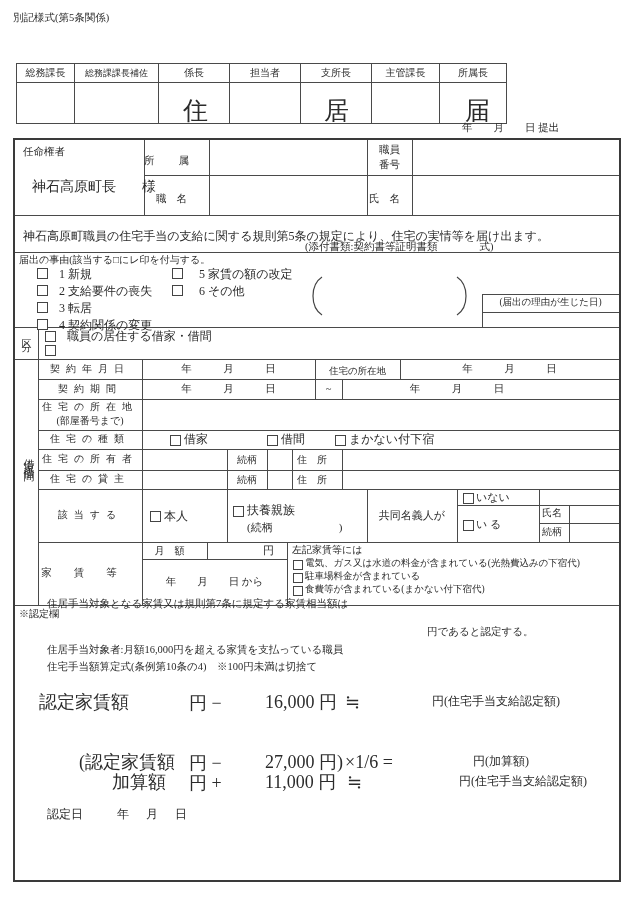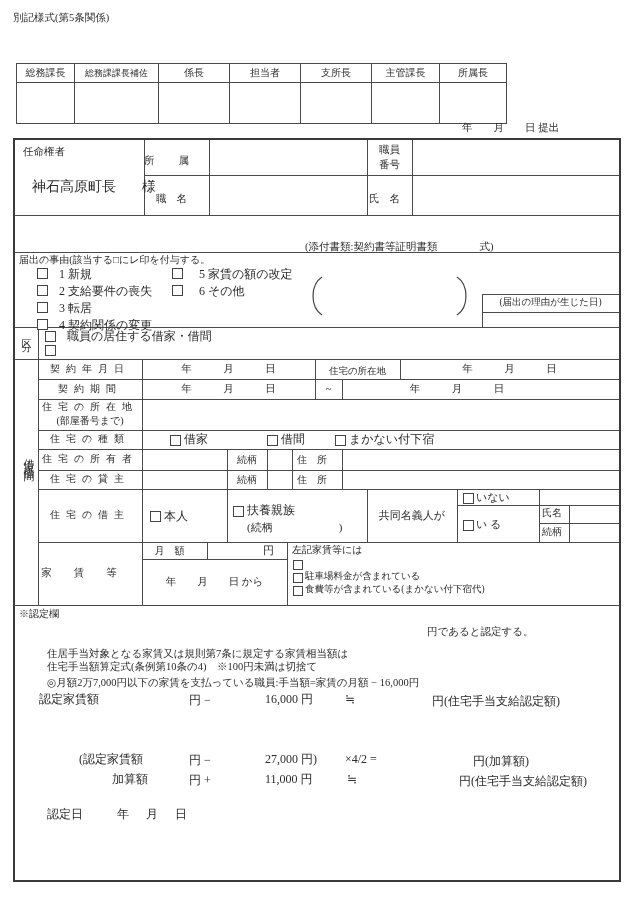--- a/index.html
+++ b/index.html
@@ -5,21 +5,21 @@
   html,body{margin:0;padding:0;background:#fff;}
   .page{position:relative;width:630px;height:903px;background:#ffffff;
         font-family:"Liberation Serif","DejaVu Serif",serif;color:#2b2b2b;overflow:hidden;}
   .t{position:absolute;white-space:pre;line-height:1.22;}
   .ctr{text-align:center;}
   .s9{font-size:9.5px;}
   .s10{font-size:10px;}
   .s10h{font-size:10.5px;}
   .s11{font-size:11px;}
   .s12{font-size:12px;}
-  .s13{font-size:12px;text-align:right;}
+  .s13{font-size:18px;text-align:right;}
   .s14{font-size:14px;}
   .sp1{letter-spacing:10px;}
   .spW{letter-spacing:24px;}
   .sp6{letter-spacing:6px;}
   .sp22{letter-spacing:22px;}
   .hl{position:absolute;height:1px;background:#4a4a4a;}
   .vl{position:absolute;width:1px;background:#4a4a4a;}
   .main{position:absolute;left:13px;top:138px;width:604px;height:740px;border:2px solid #3a3a3a;box-sizing:content-box;}
   .cb{position:absolute;width:11px;height:11px;border:1px solid #444;background:#fff;box-sizing:border-box;}
   .field{position:absolute;background:transparent;}
@@ -56,20 +56,21 @@
         <td></td>
         <td></td>
         <td></td>
         <td></td>
         <td></td>
         <td></td>
       </tr>
     </tbody>
   </table>
 
+  <div class="title">住居届</div>
   <div class="t s10h" style="left:462px;top:122px">年　　月　　日 提出</div>
 
   <div class="main">
 
     <div class="vl" style="left:129px;top:0;height:75px"></div>
     <div class="vl" style="left:194px;top:0;height:75px"></div>
     <div class="vl" style="left:352px;top:0;height:75px"></div>
     <div class="vl" style="left:397px;top:0;height:75px"></div>
     <div class="hl" style="left:129px;top:35px;width:475px"></div>
     <div class="hl" style="left:0;top:75px;width:604px"></div>
@@ -114,20 +115,21 @@
     <div class="t s10h ctr spW" style="left:129px;top:15px;width:65px">所属</div>
     <div class="t s10h ctr sp1" style="left:129px;top:53px;width:65px">職名</div>
     <div class="t s10h ctr" style="left:352px;top:4px;width:45px">職員</div>
     <div class="t s10h ctr" style="left:352px;top:19px;width:45px">番号</div>
     <div class="t s10h ctr sp1" style="left:352px;top:53px;width:45px">氏名</div>
     <div class="field" style="left:195px;top:2px;width:156px;height:32px"></div>
     <div class="field" style="left:398px;top:2px;width:205px;height:32px"></div>
     <div class="field" style="left:195px;top:37px;width:156px;height:37px"></div>
     <div class="field" style="left:398px;top:37px;width:205px;height:37px"></div>
 
+    <div class="t s12" style="left:8px;top:89px">神石高原町職員の住宅手当の支給に関する規則第5条の規定により、住宅の実情等を届け出ます。</div>
     <div class="t s10" style="left:4px;top:114px">届出の事由(該当する□にレ印を付与する。</div>
 
     <div class="t s10h" style="left:290px;top:101px">(添付書類:契約書等証明書類　　　　式)</div>
     <span class="cb" style="left:22px;top:128px"></span>
     <div class="t s12" style="left:44px;top:127px">1 新規</div>
     <span class="cb" style="left:22px;top:145px"></span>
     <div class="t s12" style="left:44px;top:144px">2 支給要件の喪失</div>
     <span class="cb" style="left:22px;top:162px"></span>
     <div class="t s12" style="left:44px;top:161px">3 転居</div>
     <span class="cb" style="left:22px;top:179px"></span>
@@ -186,21 +188,21 @@
     <div class="field" style="left:253px;top:310px;width:23px;height:19px"></div>
     <div class="field" style="left:328px;top:310px;width:275px;height:19px"></div>
 
     <div class="t s10 ctr sp6" style="left:23px;top:333px;width:104px">住宅の貸主</div>
     <div class="t s10 ctr" style="left:212px;top:334px;width:40px">続柄</div>
     <div class="t s10 ctr sp1" style="left:277px;top:334px;width:50px">住所</div>
     <div class="field" style="left:128px;top:331px;width:83px;height:17px"></div>
     <div class="field" style="left:253px;top:331px;width:23px;height:17px"></div>
     <div class="field" style="left:328px;top:331px;width:275px;height:17px"></div>
 
-    <div class="t s10 ctr sp6" style="left:23px;top:369px;width:104px">住宅の借主</div>
+    <div class="t s10 ctr sp6" style="left:23px;top:369px;width:104px">該当する</div>
     <span class="cb" style="left:135px;top:371px"></span>
     <div class="t s12" style="left:149px;top:369px">本人</div>
     <span class="cb" style="left:218px;top:366px"></span>
     <div class="t s12" style="left:232px;top:363px">扶養親族</div>
     <div class="t s11" style="left:232px;top:381px">(続柄　　　　　　)</div>
     <div class="t s11 ctr" style="left:352px;top:369px;width:90px">共同名義人が</div>
     <span class="cb" style="left:448px;top:353px"></span>
     <div class="t s11" style="left:461px;top:351px">いない</div>
     <span class="cb" style="left:448px;top:380px"></span>
     <div class="t s11" style="left:461px;top:378px">い る</div>
@@ -209,45 +211,46 @@
     <div class="field" style="left:555px;top:366px;width:48px;height:16px"></div>
     <div class="field" style="left:555px;top:384px;width:48px;height:17px"></div>
 
     <div class="t s10h ctr sp22" style="left:23px;top:427px;width:104px">家賃等</div>
     <div class="t s10 ctr sp1" style="left:127px;top:405px;width:65px">月額</div>
     <div class="t s11" style="left:248px;top:404px">円</div>
     <div class="field" style="left:193px;top:403px;width:53px;height:15px"></div>
     <div class="t s10h ctr" style="left:127px;top:436px;width:145px">年　　月　　日 から</div>
     <div class="t s10" style="left:277px;top:404px">左記家賃等には</div>
     <span class="cb" style="left:278px;top:420px;width:10px;height:10px"></span>
+    <div class="t s9" style="left:290px;top:418px">電気、ガス又は水道の料金が含まれている(光熱費込みの下宿代)</div>
     <span class="cb" style="left:278px;top:433px;width:10px;height:10px"></span>
     <div class="t s9" style="left:290px;top:431px">駐車場料金が含まれている</div>
     <span class="cb" style="left:278px;top:446px;width:10px;height:10px"></span>
     <div class="t s9" style="left:290px;top:444px">食費等が含まれている(まかない付下宿代)</div>
 
     <div class="t s10" style="left:4px;top:468px">※認定欄</div>
-    <div class="t s10h" style="left:32px;top:508px">住居手当対象となる家賃又は規則第7条に規定する家賃相当額は</div>
+    <div class="t s10h" style="left:32px;top:458px">住居手当対象となる家賃又は規則第7条に規定する家賃相当額は</div>
     <div class="t s10h" style="left:412px;top:486px">円であると認定する。</div>
     <div class="field" style="left:340px;top:485px;width:68px;height:13px"></div>
+    <div class="t s10h" style="left:32px;top:504px">住居手当対象者:月額16,000円を超える家賃を支払っている職員</div>
     <div class="t s10h" style="left:32px;top:521px">住宅手当額算定式(条例第10条の4)　※100円未満は切捨て</div>
-    <div class="t s10h" style="left:32px;top:537px">◎月額2万7,000円以下の家賃を支払っている職員:手当額=家賃の月額 − 16,000円</div>
 
     <div class="t s13" style="left:24px;top:552px">認定家賃額</div>
     <div class="t s13" style="left:174px;top:553px">円 −</div>
     <div class="t s13" style="left:250px;top:552px">16,000 円</div>
     <div class="t s13" style="left:330px;top:552px">≒</div>
     <div class="t s12" style="left:417px;top:554px">円(住宅手当支給認定額)</div>
     <div class="field" style="left:100px;top:552px;width:70px;height:16px"></div>
     <div class="field" style="left:348px;top:552px;width:64px;height:16px"></div>
 
 
     <div class="t s13" style="left:64px;top:612px">(認定家賃額</div>
     <div class="t s13" style="left:174px;top:613px">円 −</div>
     <div class="t s13" style="left:250px;top:612px">27,000 円)</div>
-    <div class="t s13" style="left:330px;top:612px">×4/2 =</div>
+    <div class="t s13" style="left:330px;top:612px">×1/6 =</div>
     <div class="t s12" style="left:458px;top:614px">円(加算額)</div>
     <div class="field" style="left:100px;top:612px;width:70px;height:16px"></div>
     <div class="field" style="left:388px;top:612px;width:66px;height:16px"></div>
 
     <div class="t s13" style="left:97px;top:632px">加算額</div>
     <div class="t s13" style="left:174px;top:633px">円 +</div>
     <div class="t s13" style="left:250px;top:632px">11,000 円</div>
     <div class="t s13" style="left:332px;top:632px">≒</div>
     <div class="t s12" style="left:444px;top:634px">円(住宅手当支給認定額)</div>
     <div class="field" style="left:100px;top:632px;width:70px;height:16px"></div>

